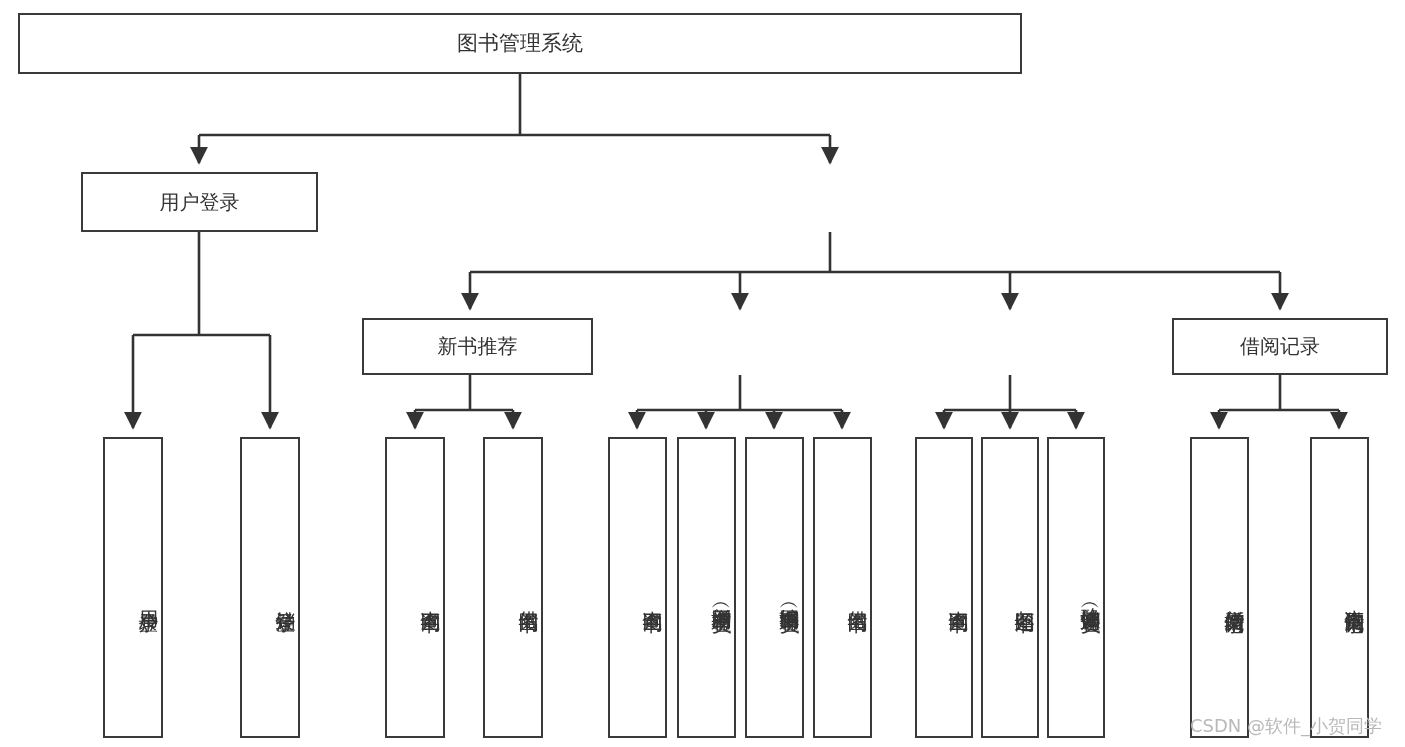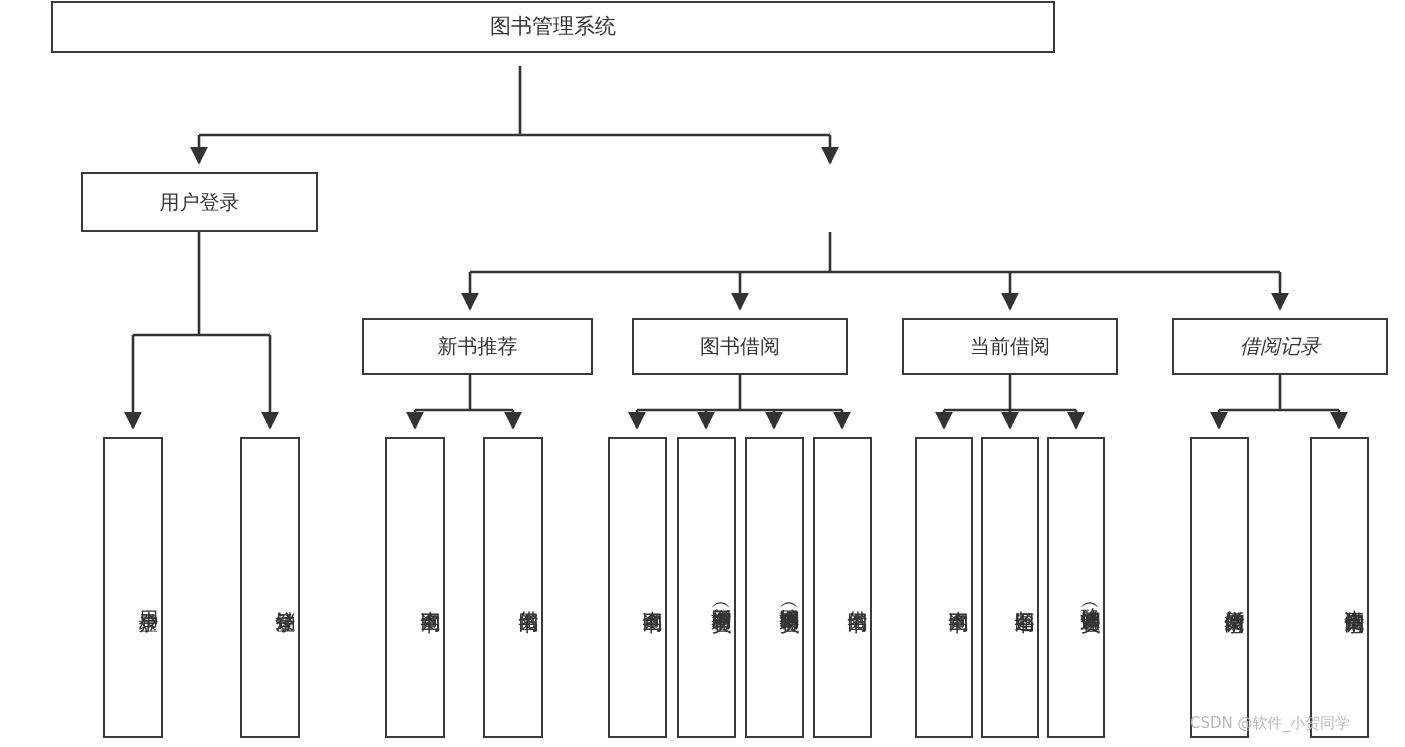--- a/index.html
+++ b/index.html
@@ -54,21 +54,21 @@
     text-orientation: upright;
     align-items: flex-start;
     justify-content: center;
     padding-top: 18px;
     letter-spacing: 1px;
   }
   .watermark {
     position: absolute;
     left: 1190px;
     top: 714px;
-    font-size: 15px;
+    font-size: 18px;
     color: #b9b9b9;
     white-space: nowrap;
     z-index: 5;
     font-family: "DejaVu Sans", "Liberation Sans", sans-serif;
   }
 </style>
 </head>
 <body>
 
 <div id="canvas">
@@ -116,28 +116,26 @@
       <path d="M 1010 410 L 1010 428" marker-end="url(#arrow)"></path>
       <path d="M 1076 410 L 1076 428" marker-end="url(#arrow)"></path>
 
       <path d="M 1280 375 L 1280 410"></path>
       <path d="M 1219 410 L 1339 410"></path>
       <path d="M 1219 410 L 1219 428" marker-end="url(#arrow)"></path>
       <path d="M 1339 410 L 1339 428" marker-end="url(#arrow)"></path>
     </g>
   </svg>
 
-  <div class="node root" style="left:18px; top:1px; width:1004px; height:52px;margin-left:33px;">图书管理系统</div>
+  <div class="node root" style="left:18px; top:13px; width:1004px; height:61px;">图书管理系统</div>
 
   <div class="node lvl1" style="left:81px; top:172px; width:237px; height:60px;">用户登录</div>
 
   <div class="node lvl2" style="left:362px; top:318px; width:231px; height:57px;">新书推荐</div>
-  <div class="node lvl2" style="left:632px; top:318px; width:216px; height:57px;">图书借阅</div>
-  <div class="node lvl2" style="left:902px; top:318px; width:216px; height:57px;">当前借阅</div>
-  <div class="node lvl2" style="left:1172px; top:318px; width:216px; height:57px;font-style:italic;">借阅记录</div>
+  <div class="node lvl2" style="left:1172px; top:318px; width:216px; height:57px;">借阅记录</div>
 
   <div class="node leaf" style="left:103px; top:437px; width:60px; height:301px;">用户登录</div>
   <div class="node leaf" style="left:240px; top:437px; width:60px; height:301px;">注销登录</div>
 
   <div class="node leaf" style="left:385px; top:437px; width:60px; height:301px;">查询图书</div>
   <div class="node leaf" style="left:483px; top:437px; width:60px; height:301px;">借阅图书</div>
 
   <div class="node leaf" style="left:608px; top:437px; width:59px; height:301px;">查询图书</div>
   <div class="node leaf" style="left:677px; top:437px; width:59px; height:301px;">新增图书（管理员）</div>
   <div class="node leaf" style="left:745px; top:437px; width:59px; height:301px;">编辑图书（管理员）</div>

